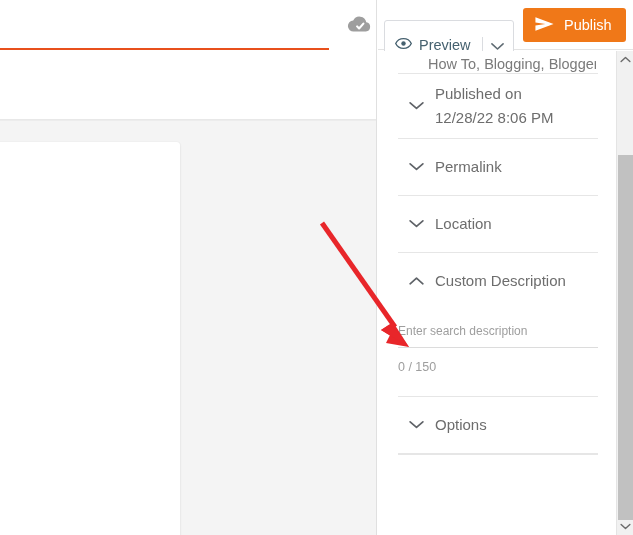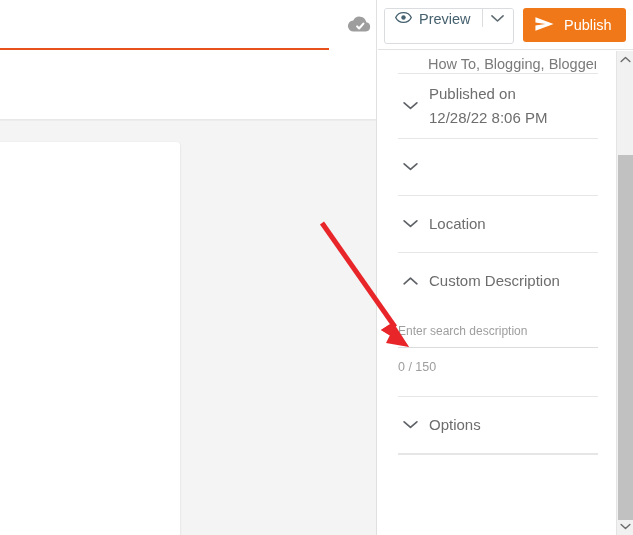--- a/index.html
+++ b/index.html
@@ -130,24 +130,24 @@
     position: absolute;
     left: -33px;
     top: 14px;
     width: 28px;
     height: 22px;
     cursor: default;
   }
   .preview-group {
     position: absolute;
     left: 6px;
-    top: 8px;
+    top: 20px;
     height: 34px;
     display: flex;
-    align-items: flex-start;
+    align-items: flex-end;
     border: 1px solid #dadce0;
     border-radius: 3px;
     background: #fff;
     overflow: hidden;
   }
   .preview-btn {
     display: flex;
     align-items: center;
     gap: 7px;
     padding: 0 11px 0 10px;
@@ -219,21 +219,21 @@
   .sb-sep {
     height: 1px;
     background: #e6e6e6;
     margin: 0 18px 0 20px;
   }
   .sb-row {
     position: relative;
     display: flex;
     align-items: center;
     min-height: 56px;
-    padding: 8px 16px 8px 20px;
+    padding: 8px 16px 8px 26px;
     box-sizing: border-box;
     cursor: pointer;
   }
   .sb-chev {
     flex: 0 0 auto;
     width: 24px;
     height: 24px;
     margin-right: 7px;
     display: flex;
     align-items: center;
@@ -423,20 +423,21 @@
       </div>
 
       <div class="sb-sep"></div>
 
       <div class="sb-row">
         <span class="sb-chev">
           <svg width="15" height="10" viewBox="0 0 16 10" aria-hidden="true">
             <path d="M1.2 1.6 L8 7.6 L14.8 1.6" fill="none" stroke="#5f6368" stroke-width="1.8" stroke-linecap="round" stroke-linejoin="round"></path>
           </svg>
         </span>
+        <span class="sb-label">Permalink</span>
       </div>
 
       <div class="sb-sep"></div>
 
       <div class="sb-row">
         <span class="sb-chev">
           <svg width="15" height="10" viewBox="0 0 16 10" aria-hidden="true">
             <path d="M1.2 1.6 L8 7.6 L14.8 1.6" fill="none" stroke="#5f6368" stroke-width="1.8" stroke-linecap="round" stroke-linejoin="round"></path>
           </svg>
         </span>

